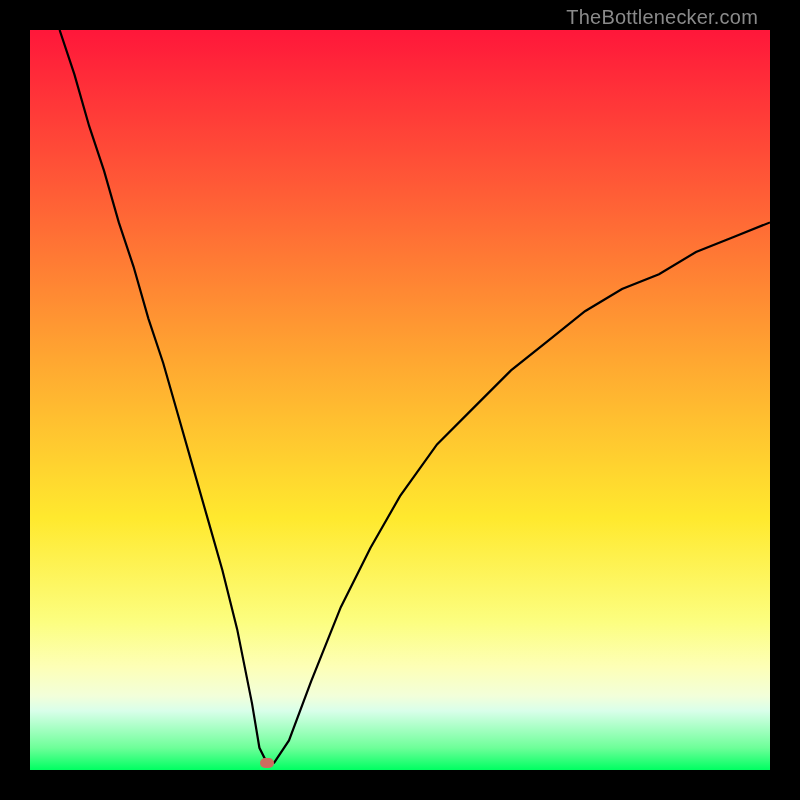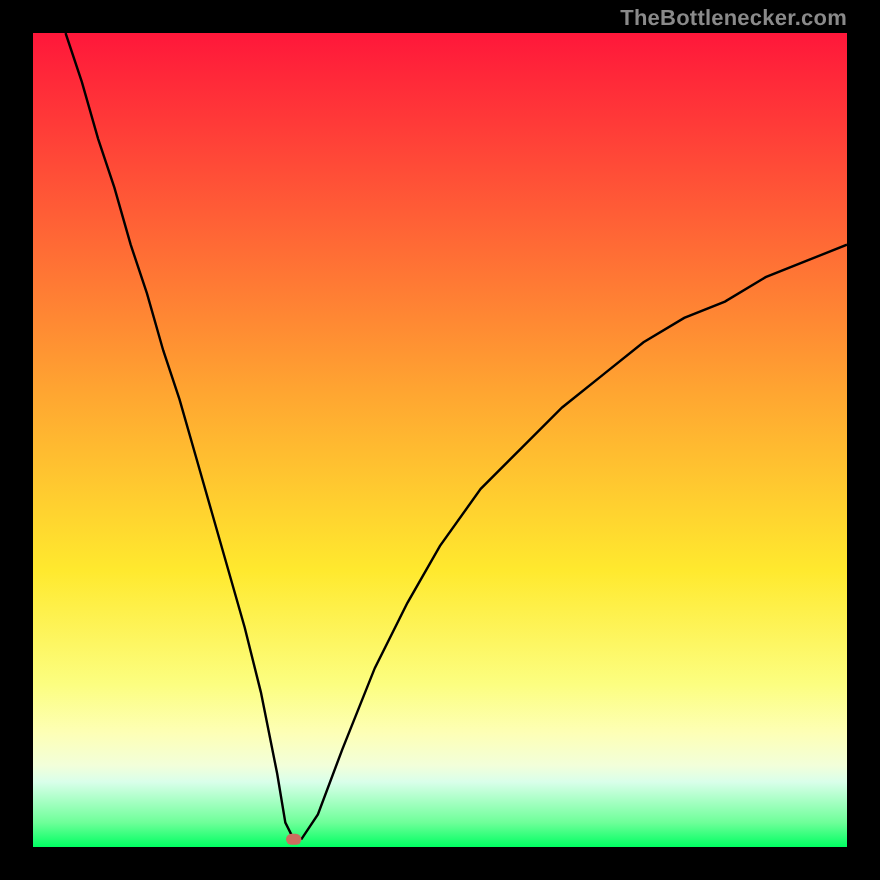--- a/index.html
+++ b/index.html
@@ -34,24 +34,24 @@
       #fdffb6 86%,
       #f2ffda 90%,
       #d9ffea 92%,
       #6eff99 97%,
       #00ff62 100%
     );
   }
   .watermark {
     position: absolute;
     top: 6px;
-    right: 30px;
+    right: 42px;
     color: #8a8a8a;
     font-size: 20px;
-    font-weight: 700;
+    font-weight: 400;
     letter-spacing: 0.2px;
   }
   .curve-svg {
     position: absolute;
     top: 0;
     left: 0;
     width: 740px;
     height: 740px;
   }
   .marker {

